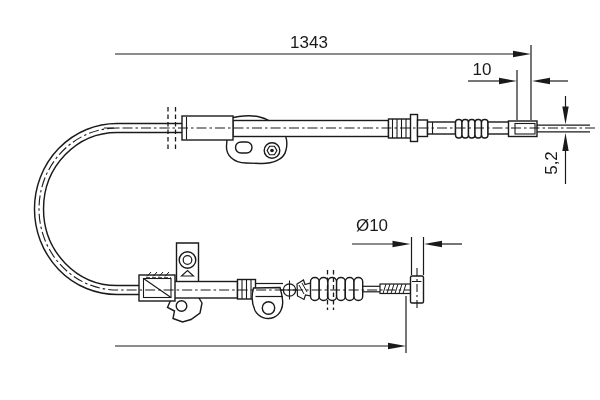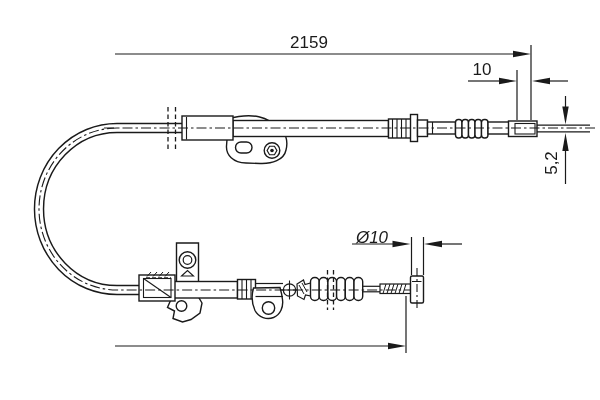--- a/index.html
+++ b/index.html
@@ -164,20 +164,20 @@
       <line x1="104" y1="128" x2="597" y2="128" stroke-dasharray="10 3 2.5 3"></line>
       <path d="M 117 128 A 78 81 0 0 0 117 290 L 410 290" stroke-dasharray="10 3 2.5 3"></path>
       <line x1="417" y1="268" x2="417" y2="311" stroke-dasharray="8 3 2 3"></line>
       <line x1="168" y1="107" x2="168" y2="152" stroke-width="1.3" stroke-dasharray="4.5 3"></line>
       <line x1="175.5" y1="107" x2="175.5" y2="152" stroke-width="1.3" stroke-dasharray="4.5 3"></line>
       <line x1="327.5" y1="270" x2="327.5" y2="310" stroke-width="1.3" stroke-dasharray="4.5 3"></line>
       <line x1="333.5" y1="270" x2="333.5" y2="310" stroke-width="1.3" stroke-dasharray="4.5 3"></line>
     </g>
   </svg>
 
-  <div class="dim-label" style="left:273px;top:33px;width:72px;">2159</div>
+  <div class="dim-label" style="left:273px;top:33px;width:72px;">1343</div>
 
   <div class="dim-label" style="left:465px;top:60px;width:34px;">10</div>
 
   <div class="dim-label rot" style="left:531px;top:153px;width:42px;height:20px;">5,2</div>
 
-  <div class="dim-label" style="left:348px;top:228px;width:48px;font-style:italic;">Ø10</div>
+  <div class="dim-label" style="left:348px;top:216px;width:48px;">Ø10</div>
 </div>
 
 </body></html>

